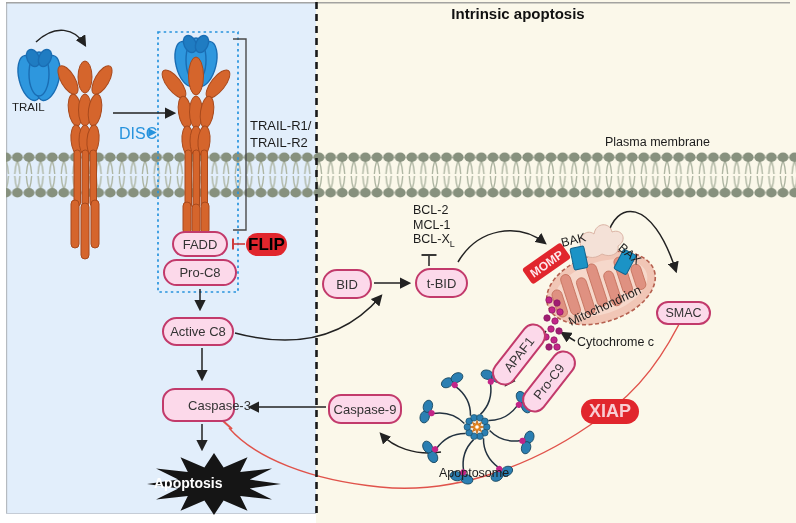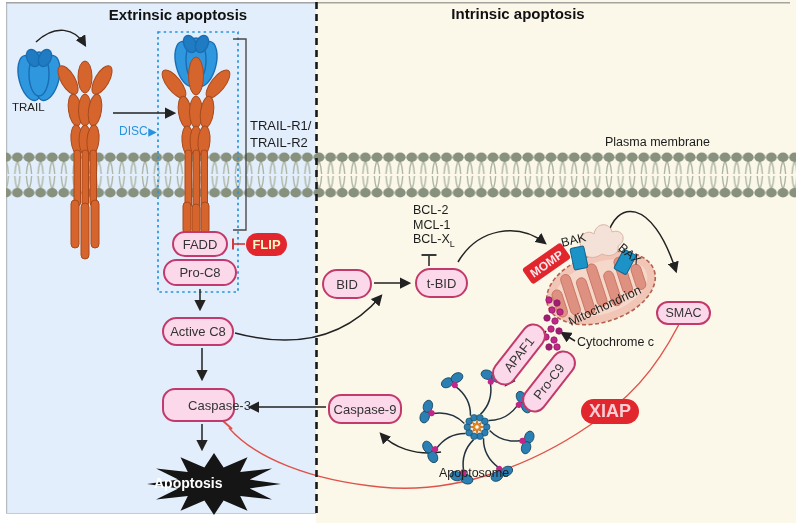--- a/index.html
+++ b/index.html
@@ -6,21 +6,21 @@
   #fig{position:relative;width:796px;height:523px;background:#fff;overflow:hidden;
        font-family:"Liberation Sans",sans-serif;}
   #panel-left{position:absolute;left:6px;top:3px;width:310px;height:511px;background:#e2eefb;}
   #panel-right{position:absolute;left:316px;top:0px;width:480px;height:523px;background:#fbf8ea;}
   #art{position:absolute;left:0;top:0;z-index:1;}
   .lbl{position:absolute;z-index:2;color:#1c1c1c;font-size:12.5px;white-space:nowrap;line-height:1.15;}
   .title{position:absolute;z-index:2;font-weight:bold;font-size:15px;color:#111;text-align:center;}
   .pill{position:absolute;z-index:2;box-sizing:border-box;display:flex;align-items:center;justify-content:center;
         background:#fcd9ea;border:2px solid #c23a6b;border-radius:16px;font-size:13px;color:#333;white-space:nowrap;}
   .pill-red{position:absolute;z-index:2;box-sizing:border-box;display:flex;align-items:center;justify-content:center;
-        background:#e1262d;border-radius:13px;font-size:13px;font-weight:bold;color:#fef9c3;white-space:nowrap;}
+        background:#e1262d;border-radius:13px;font-size:17px;font-weight:bold;color:#000000;white-space:nowrap;}
   sub{font-size:9px;}
 </style>
 </head>
 <body>
 
 <div id="fig">
   <div id="panel-left"></div>
   <div id="panel-right"></div>
 
   <svg id="art" width="796" height="523" viewBox="0 0 796 523">
@@ -246,25 +246,24 @@
 
     <g>
       <polygon points="281,484 249.7,488.4 272,499.5 240.2,496 247.5,510.8 223.6,500.4 214,515 204.4,500.4 180.5,510.8 187.8,496 156,499.5 178.3,488.4 147,484 178.3,479.6 156,468.5 187.8,472 180.5,457.2 204.4,467.6 214,453 223.6,467.6 247.5,457.2 240.2,472 272,468.5 249.7,479.6" fill="#151515"></polygon>
     </g>
 
     <g>
       <line x1="316.5" y1="2" x2="316.5" y2="514" stroke="#1a1a1a" stroke-width="2.6" stroke-dasharray="7 5"></line>
     </g>
   </svg>
 
-  <div class="title" style="left:40px;top:6px;width:276px;">Extrinsic apoptosis</div>
   <div class="title" style="left:398px;top:5px;width:240px;">Intrinsic apoptosis</div>
 
   <div class="lbl" style="left:12px;top:101px;font-size:11.5px;">TRAIL</div>
-  <div class="lbl" style="left:119px;top:125px;color:#2793dd;font-size:12px;">DISC</div>
+  <div class="lbl" style="left:119px;top:125px;color:#2793dd;font-size:16px;">DISC</div>
   <div class="lbl" style="left:250px;top:117px;font-size:13px;line-height:17px;">
     <div>TRAIL-R1/</div>
     <div>TRAIL-R2</div>
   </div>
   <div class="lbl" style="left:605px;top:135px;">Plasma membrane</div>
   <div class="lbl" style="left:413px;top:203px;line-height:14.5px;">
     <div>BCL-2</div>
     <div>MCL-1</div>
     <div><span>BCL-X</span><sub>L</sub></div>
   </div>

